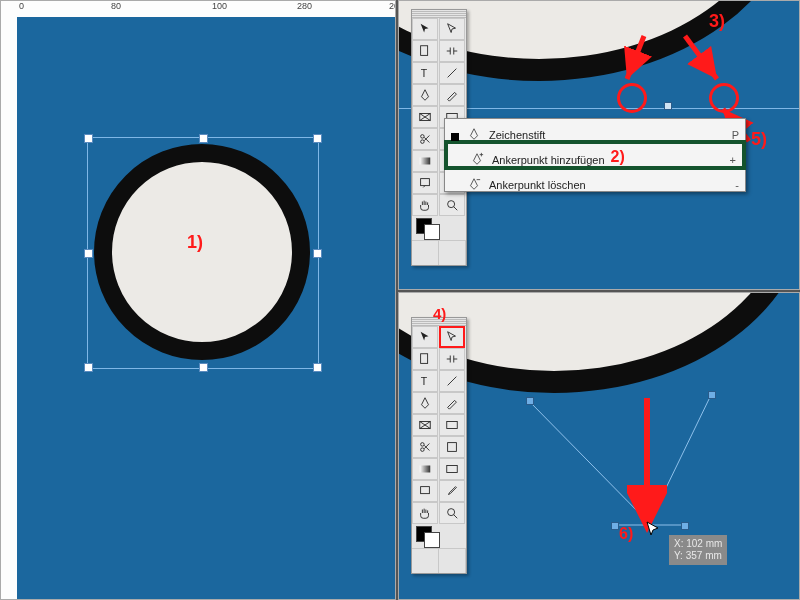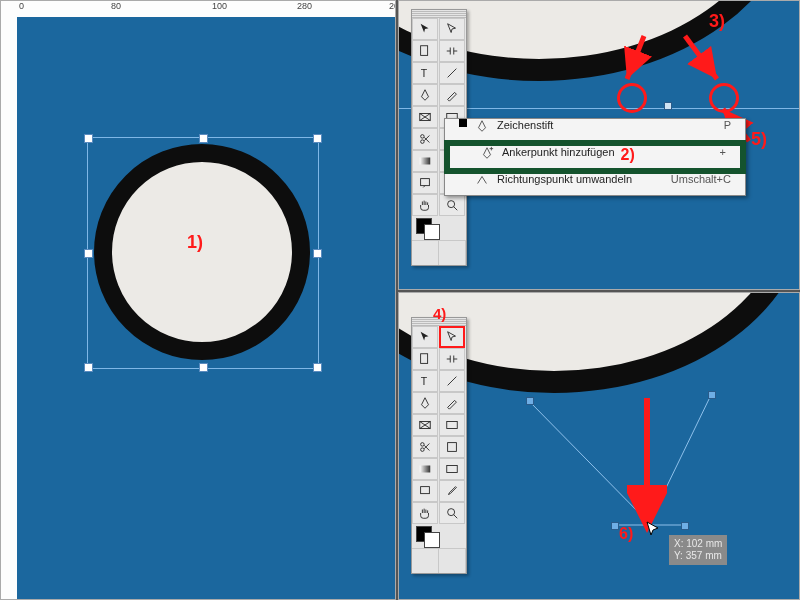--- a/index.html
+++ b/index.html
@@ -31,22 +31,22 @@
   .tool{width:26px;height:22px;border:1px solid #c8c8c8;background:#e9e9e9;display:flex;align-items:center;justify-content:center;box-sizing:border-box;font-size:12px;color:#333}
   .tool.sel{border:2px solid #ff1a1a}
   .tool svg{width:14px;height:14px}
   .foot{height:24px;border-top:1px solid #c8c8c8;display:flex}
   .foot div{flex:1;border-right:1px solid #c8c8c8}
   .swatch{position:relative;height:20px;padding:2px}
   .swatch .f{position:absolute;left:4px;top:2px;width:14px;height:14px;background:#000;border:1px solid #444}
   .swatch .b{position:absolute;left:12px;top:8px;width:14px;height:14px;background:#fff;border:1px solid #444}
   
   .flyout{position:absolute;background:#f4f4f4;border:1px solid #888;box-shadow:2px 2px 4px rgba(0,0,0,0.4)}
-  .flyout .row{display:flex;align-items:flex-start;height:22px;padding:0 14px;font-size:11px;color:#222}
-  .flyout .row.hl{border:6px solid #14532d;margin:-1px -1px}
+  .flyout .row{display:flex;align-items:flex-end;height:22px;padding:0 6px;font-size:11px;color:#222}
+  .flyout .row.hl{border:4px solid #14532d;margin:-1px -1px}
   .flyout .ico{width:18px;display:inline-flex;justify-content:center;margin-right:6px;color:#555}
   .flyout .key{margin-left:auto;color:#555;padding-left:20px}
   
   .p3{left:398px;top:292px;width:402px;height:308px}
   .arc3{position:absolute;left:-100px;top:-280px;width:510px;height:380px;border-radius:50%;background:#eceae6;border:22px solid #0d0d0d;box-sizing:border-box}
   .anchor-dot{position:absolute;width:6px;height:6px;background:#6faee5;border:1px solid #2a5b8a}
   .coord{position:absolute;background:#8a8a8a;color:#e8e8e8;font-size:10px;padding:3px 5px;line-height:12px}
   
   .redcirc{position:absolute;width:24px;height:24px;border:3px solid #ff1a1a;border-radius:50%}
   .redarrow{position:absolute}
@@ -249,25 +249,26 @@
               <path d="M11 3h4M13 1v4" stroke="#444"></path>
             </svg>
           </span>
         <span>Ankerpunkt hinzufügen</span>
         <span class="lbl" style="position:static;margin-left:6px;font-size:16px">2)</span>
         <span class="key">+</span>
       </div>
       <div class="row">
         <span class="ico" style="margin-left:14px">
             <svg viewBox="0 0 16 16" width="14" height="14">
-              <path d="M3 12l5-8 5 8" fill="none" stroke="#444"></path>
+              <path d="M8 2l4 8-4 4-4-4z" fill="none" stroke="#444"></path>
+              <path d="M11 3h4" stroke="#444"></path>
             </svg>
           </span>
-        <span>Richtungspunkt umwandeln</span>
-        <span class="key">Umschalt+C</span>
+        <span>Ankerpunkt löschen</span>
+        <span class="key">-</span>
       </div>
     </div>
   </div>
 
   <div class="panel p3 canvas-bg">
     <div class="arc3"></div>
 
     <svg style="position:absolute;left:0;top:0" width="402" height="308">
       <line x1="130" y1="108" x2="250" y2="230" stroke="#8fc0ea" stroke-width="1"></line>
       <line x1="312" y1="102" x2="250" y2="230" stroke="#8fc0ea" stroke-width="1"></line>

